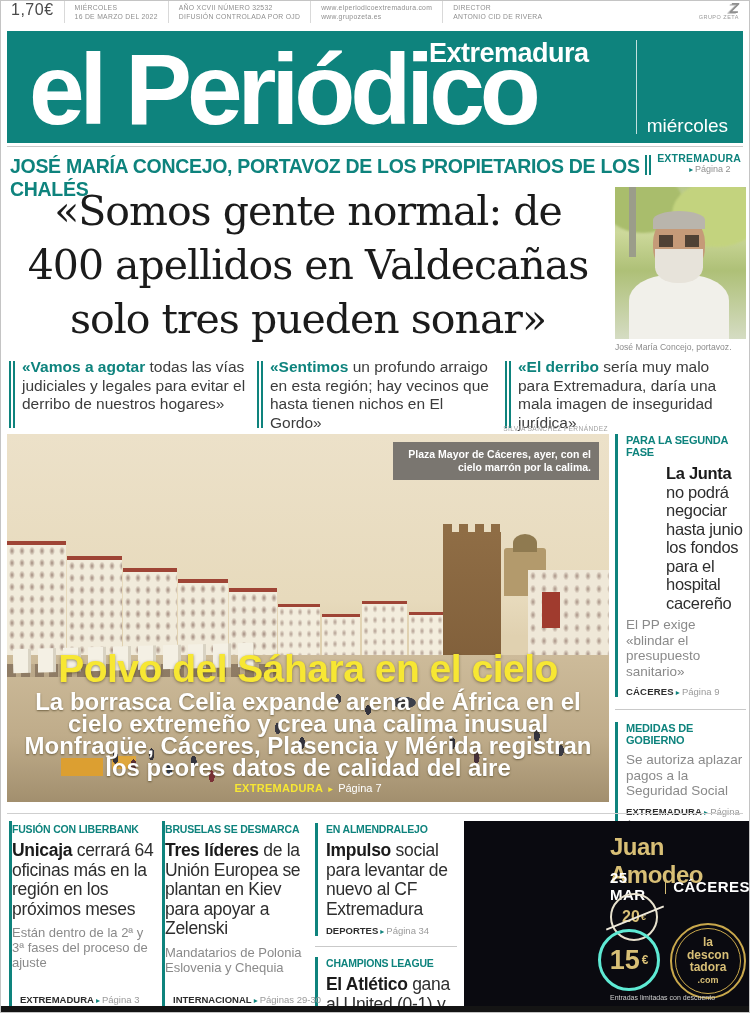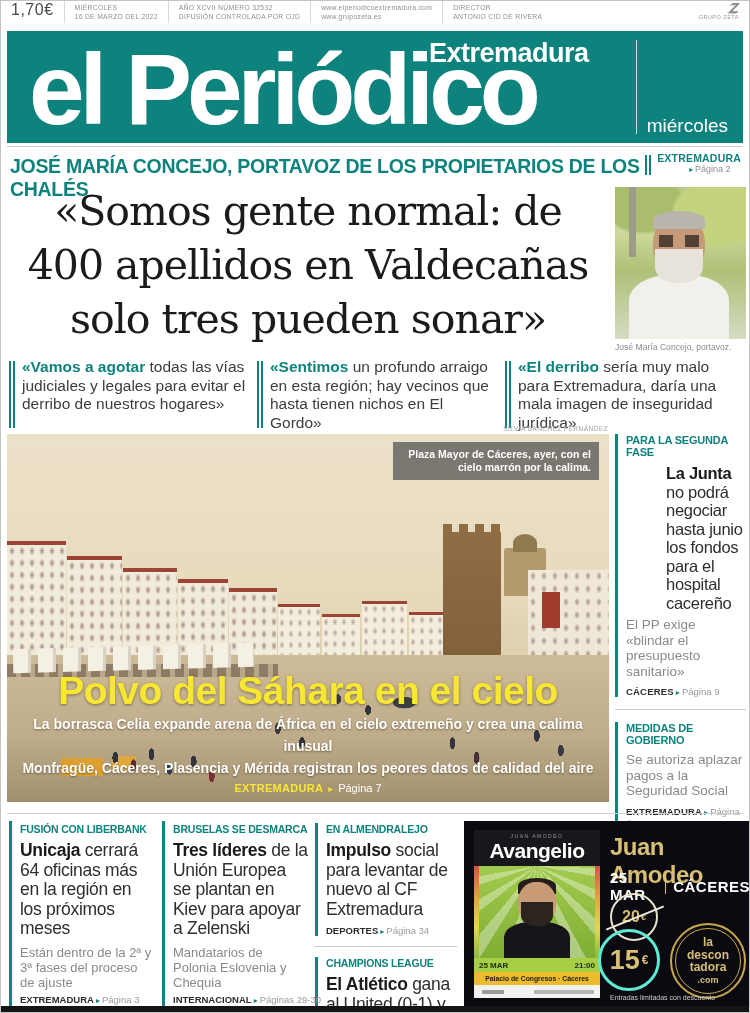--- a/index.html
+++ b/index.html
@@ -112,21 +112,21 @@
       radial-gradient(12px 6px at 66% 73%, #3c3f4a 92%, transparent),
       radial-gradient(3px 6px at 74% 84%, #33333d 96%, transparent),
       radial-gradient(3px 6px at 78% 88%, #46303a 96%, transparent),
       radial-gradient(3px 6px at 88% 82%, #33333d 96%, transparent),
       radial-gradient(3px 6px at 92% 86%, #3a3a44 96%, transparent); }
   .photocap { position:absolute; right:10px; top:8px; width:206px; background:rgba(112,109,104,.92);
               color:#fff; font-size:10.5px; font-weight:bold; line-height:13px; text-align:right; padding:6px 8px; }
   .overlay { position:absolute; left:0; right:0; bottom:8px; text-align:center; }
   .ptitle { color:#F7E733; font-size:39px; font-weight:bold; letter-spacing:-.5px; line-height:44px;
             text-shadow:0 1px 3px rgba(60,50,20,.55); }
-  .pdeck { color:#fff; font-size:14px; font-weight:bold; line-height:22px; text-shadow:0 1px 2px rgba(60,50,20,.6); }
+  .pdeck { color:#fff; font-size:24px; font-weight:bold; line-height:22px; text-shadow:0 1px 2px rgba(60,50,20,.6); }
   .pref { margin-top:3px; font-size:11px; }
   .pref .sec { color:#F7E733; font-weight:bold; letter-spacing:.3px; }
   .pref .arr { color:#F7E733; }
   .pref .pg { color:#fff; }
 
   
   .rail { position:absolute; left:614px; top:433px; width:131px; }
   .railstory { border-left:3px solid #0E837D; padding-left:8px; }
   .rkicker { font-size:11px; font-weight:bold; color:#0E837D; letter-spacing:-.2px; margin-bottom:6px; }
   .rhead { font-size:16.5px; line-height:18.5px; color:#2e2e2e; letter-spacing:-.3px;margin-left:40px; }
@@ -134,21 +134,21 @@
   .rsub { margin-top:5px; font-size:13.5px; line-height:15.5px; color:#8a8a8a; }
   .foot { margin-top:7px; font-size:9.5px; }
   .foot .sec { font-weight:bold; color:#2d2d2d; letter-spacing:.2px; }
   .foot .pg { color:#9a9a9a; }
   .raildiv { height:1px; background:#c9c9c9; margin:12px 0 12px 0; }
 
   .rule2 { position:absolute; top:812px; left:6px; right:6px; height:1px; background:#cfcfcf; }
 
   
   .bottom { position:absolute; top:820px; left:8px; height:186px; display:flex; gap:7px; }
-  .bstory { border-left:3px solid #0E837D; padding-left:8px; width:146px; position:relative; }
+  .bstory { border-left:3px solid #0E837D; width:146px; position:relative; }
   .bkicker { font-size:10.5px; font-weight:bold; color:#0E837D; margin:2px 0 6px 0; letter-spacing:-.2px; }
   .bhead { font-size:17.5px; line-height:19.5px; color:#2e2e2e; letter-spacing:-.3px; }
   .bhead b { color:#1b1b1b;margin-top:8px; }
   .bsub { margin-top:6px; font-size:13px; line-height:15px; color:#8a8a8a; }
   .bfoot { position:absolute; bottom:2px; left:8px; font-size:9.5px; white-space:nowrap; }
   .bfoot .sec { font-weight:bold; color:#2d2d2d; } .bfoot .pg { color:#9a9a9a; }
   .bcol3 { width:142px; }
   .mini { border-left:3px solid #0E837D; padding-left:8px; }
   .minifoot { margin-top:6px; font-size:9.5px; }
   .minifoot .sec { font-weight:bold; color:#2d2d2d; } .minifoot .pg { color:#9a9a9a; }
@@ -360,39 +360,20 @@
       </div>
       <div class="minidiv"></div>
       <div class="mini">
         <div class="bkicker">CHAMPIONS LEAGUE</div>
         <div class="bhead"><b>El Atlético</b><span> gana al United (0-1) y se mete en cuartos</span></div>
 
       </div>
     </div>
 
     <div class="ad">
-      <div class="poster">
-        <div class="pband">
-          <div class="partist">JUAN AMODEO</div>
-          <div class="ptit">Avangelio</div>
-        </div>
-        <div class="green"></div>
-        <div class="rb rbl"></div>
-        <div class="rb rbr"></div>
-        <div class="pbody"></div>
-        <div class="phair"></div>
-        <div class="phead"></div>
-        <div class="pbeard"></div>
-        <div class="strip1">
-          <span>25 MAR</span>
-          <span>21:00</span>
-        </div>
-        <div class="strip2">Palacio de Congresos · Cáceres</div>
-        <div class="strip3"></div>
-      </div>
       <div class="adartist">Juan Amodeo</div>
       <div class="addaterow">
         <span class="d">25 MAR</span>
         <span class="bar"></span>
         <span class="c">CÁCERES</span>
       </div>
       <div class="oldcircle">
         <span>20</span>
           <span class="cur">€</span>
       </div>

